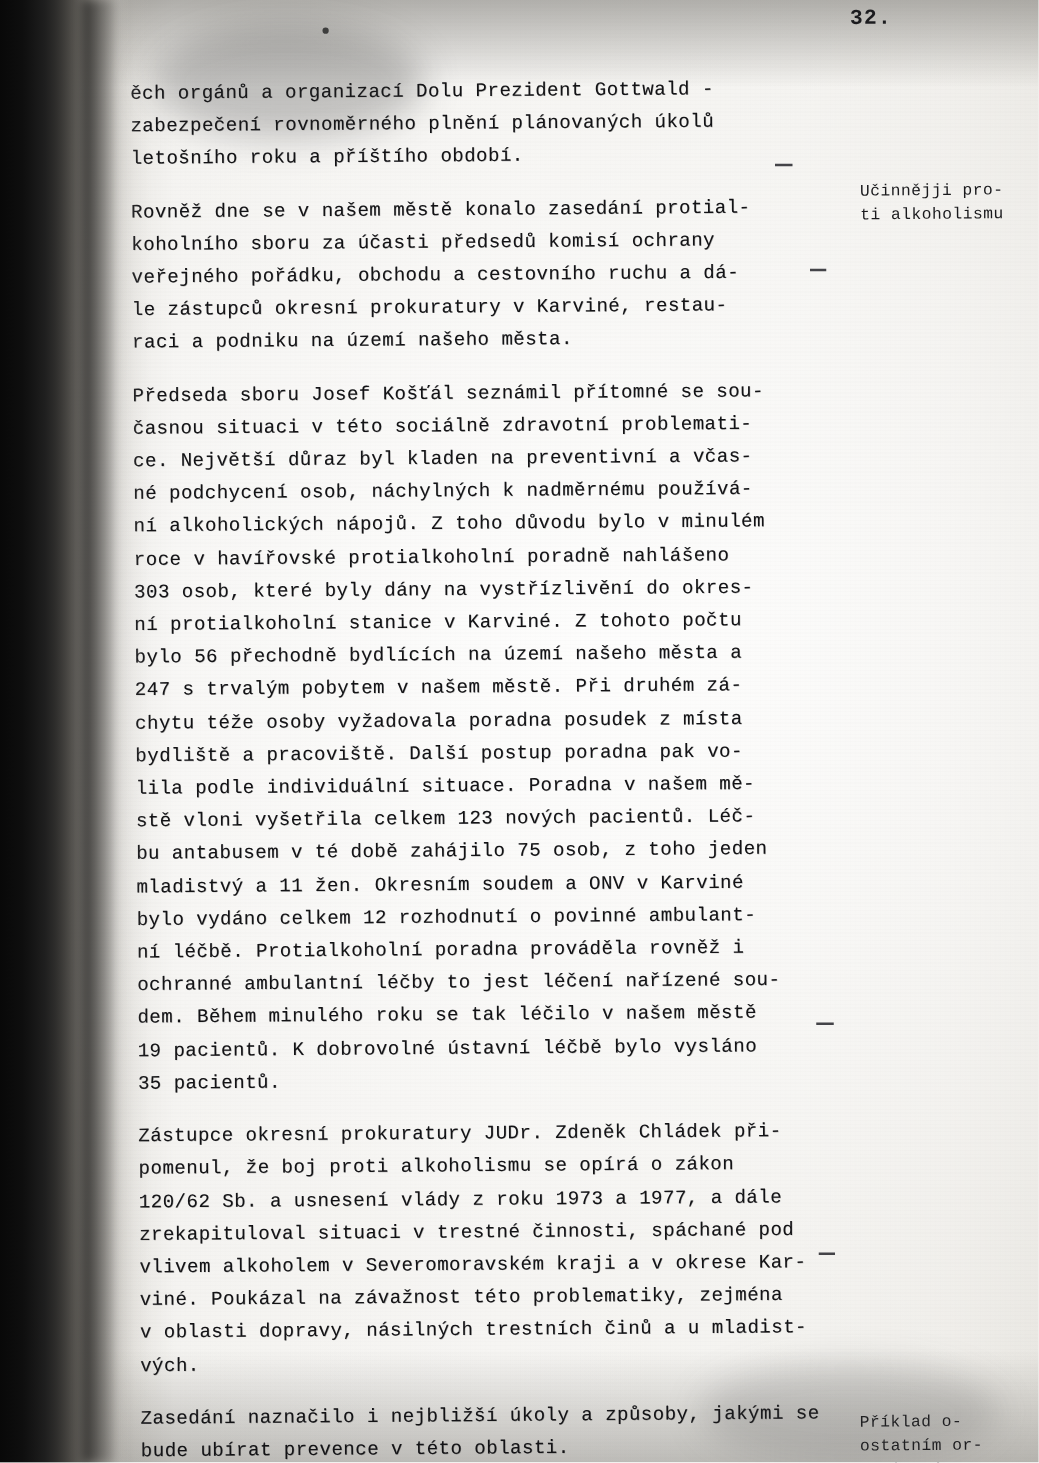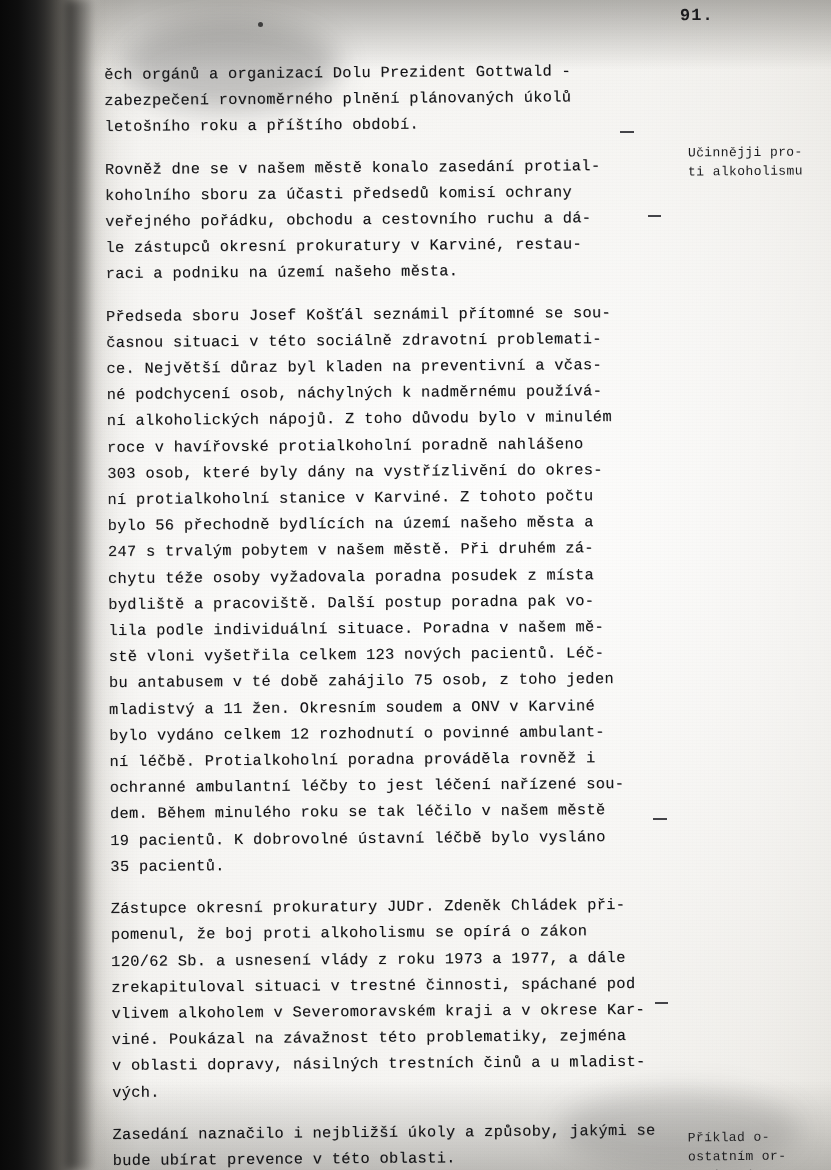--- a/index.html
+++ b/index.html
@@ -159,21 +159,21 @@
 </head>
 <body>
 
 <div id="page">
 
   <div class="paper"></div>
   <div class="grain"></div>
   <div class="top-shadow"></div>
   <div class="bottom-shadow"></div>
 
-  <div class="page-number">91.</div>
+  <div class="page-number">32.</div>
   <div class="dot-mark"></div>
 
   <div class="body-col">
 
     <div class="para">
       <div class="line">ěch orgánů a organizací Dolu Prezident Gottwald -</div>
       <div class="line">zabezpečení rovnoměrného plnění plánovaných úkolů</div>
       <div class="line">letošního roku a příštího období.</div>
     </div>
 

